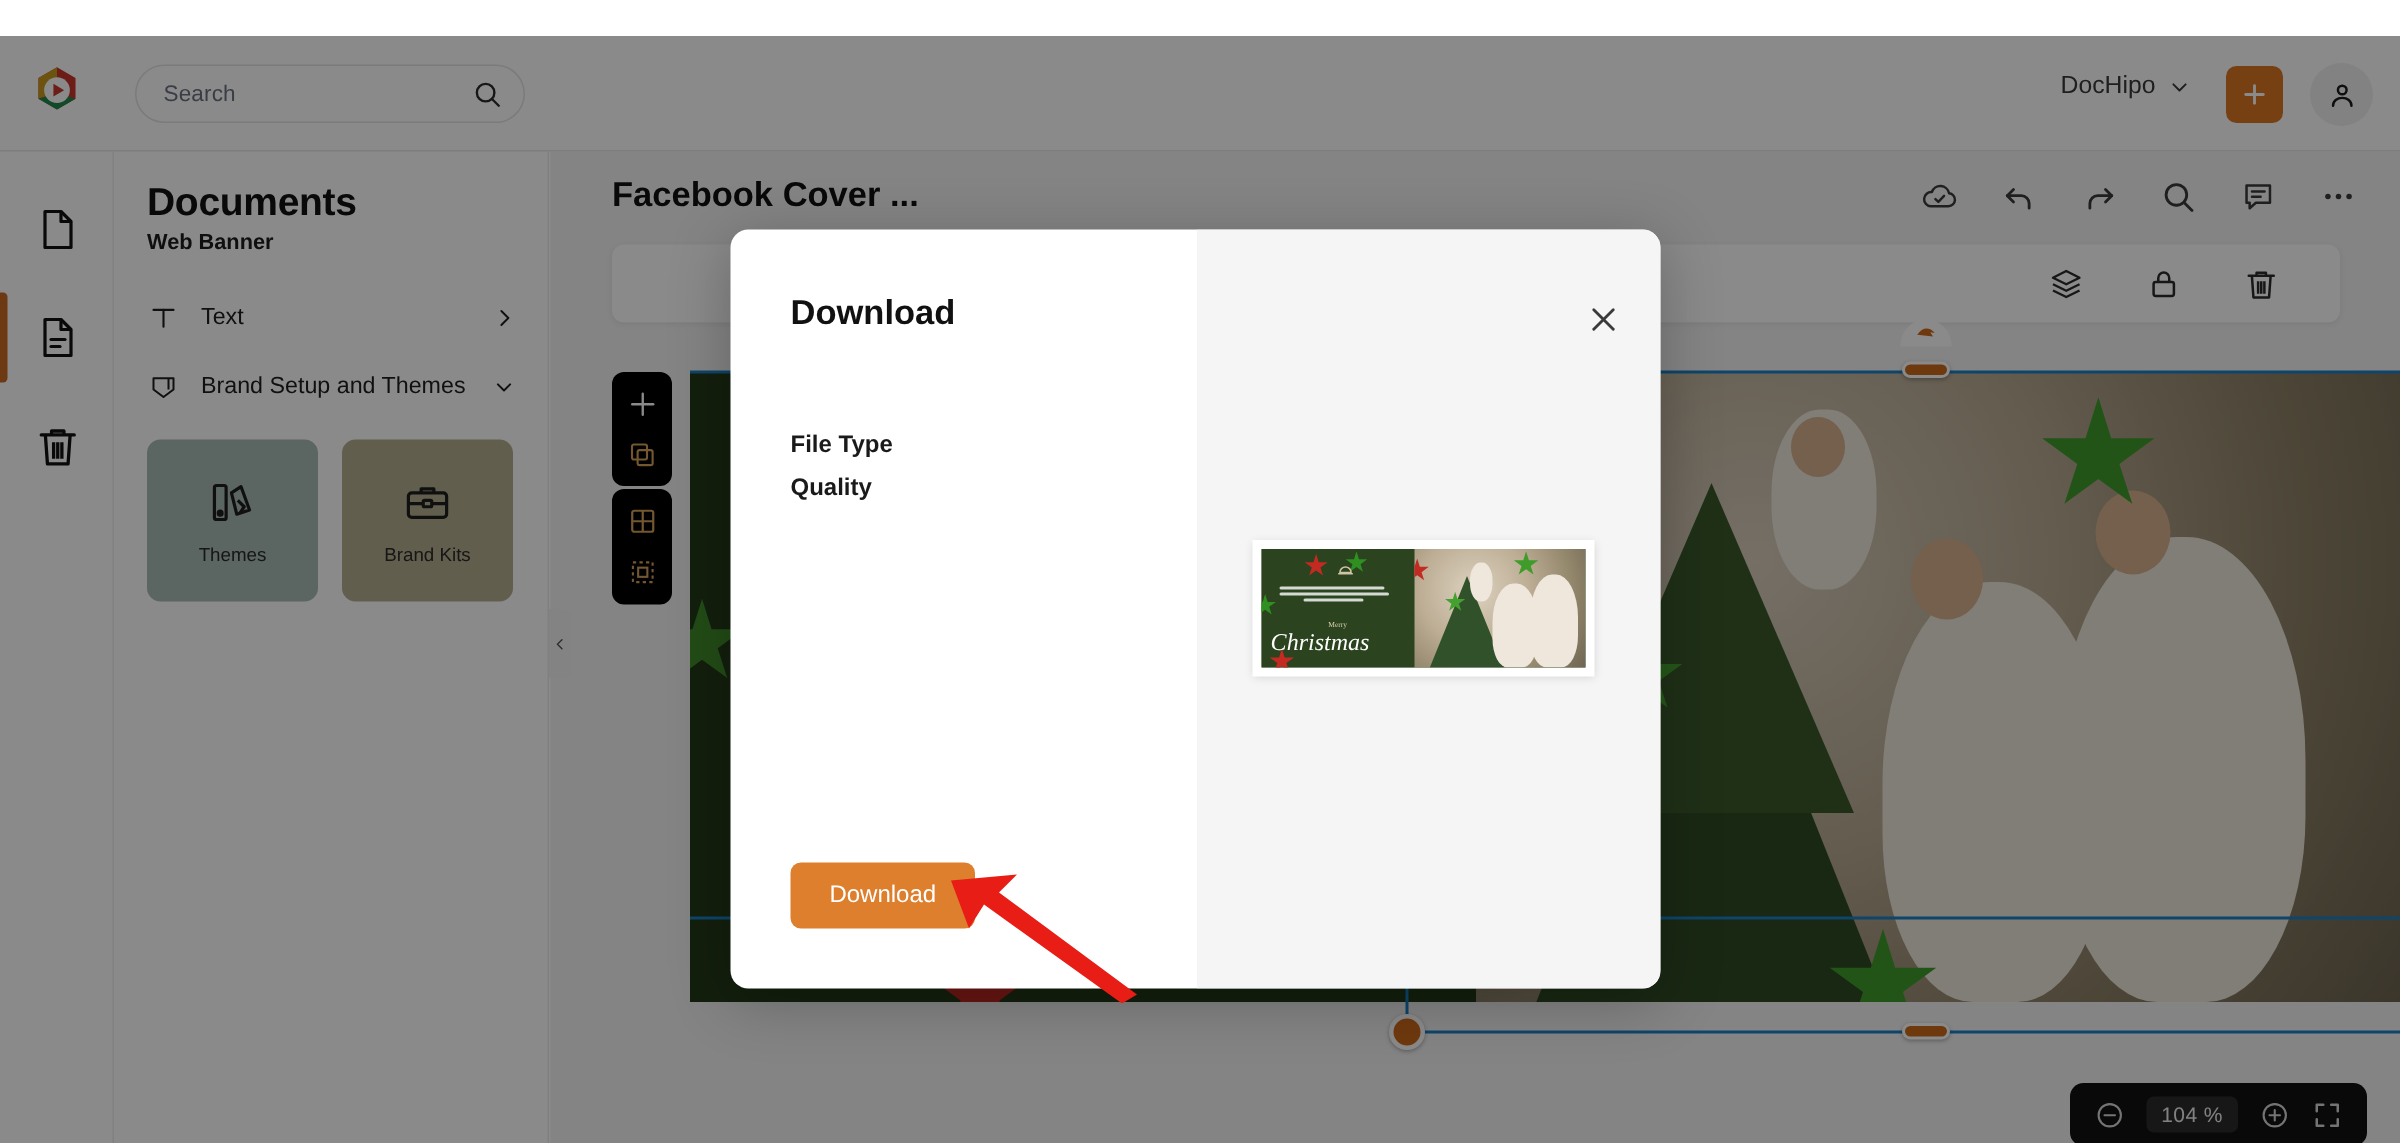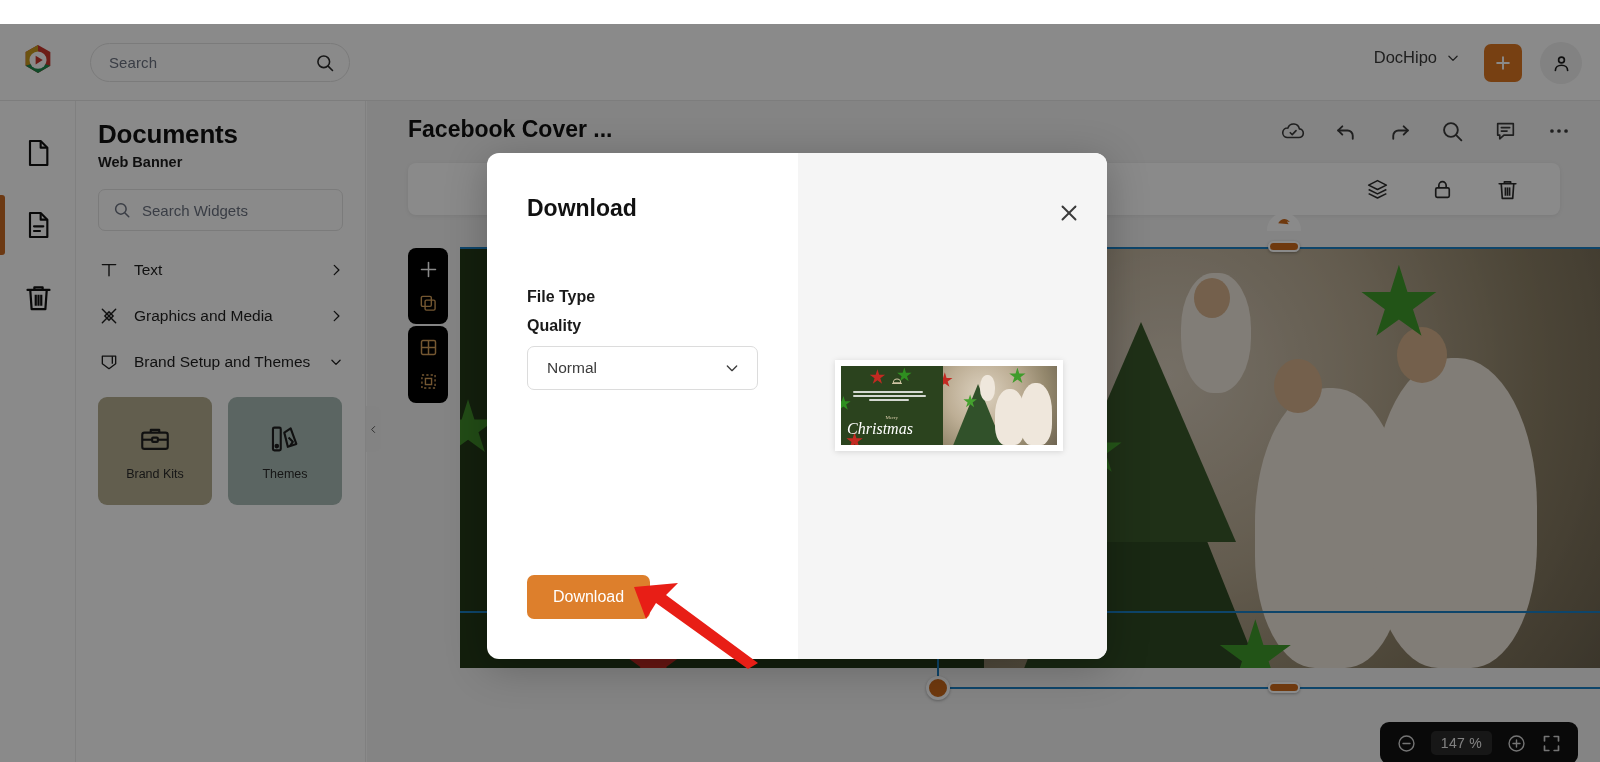--- a/index.html
+++ b/index.html
@@ -525,88 +525,68 @@
           <line x1="12" y1="10" x2="12" y2="18"></line>
           <line x1="14" y1="10" x2="14" y2="18"></line>
       </svg>
     </div>
   </div>
 
   <div class="panel">
     <h1>Documents</h1>
     <div class="sub">Web Banner</div>
 
-    <div class="widget-search">
-      <svg width="18" height="18" viewBox="0 0 24 24" fill="none" stroke="#6b7280" stroke-width="2">
-        <circle cx="10.5" cy="10.5" r="7"></circle>
-          <line x1="16" y1="16" x2="21" y2="21" stroke-linecap="round"></line>
-      </svg>
-      <span class="ph">Search Widgets</span>
-    </div>
 
     <div class="menu-row">
       <span class="menu-ic">
         <svg width="20" height="20" viewBox="0 0 24 24" fill="none" stroke="#1f1f1f" stroke-width="1.7">
           <line x1="4" y1="5.5" x2="20" y2="5.5" stroke-linecap="round"></line>
             <line x1="12" y1="5.5" x2="12" y2="19" stroke-linecap="round"></line>
         </svg>
       </span>
       <span class="lbl">Text</span>
       <svg width="14" height="14" viewBox="0 0 24 24" fill="none" stroke="#1f1f1f" stroke-width="2.2">
         <polyline points="9,4 17,12 9,20" stroke-linecap="round" stroke-linejoin="round"></polyline>
       </svg>
     </div>
 
-    <div class="menu-row">
-      <span class="menu-ic">
-        <svg width="20" height="20" viewBox="0 0 24 24" fill="none" stroke="#1f1f1f" stroke-width="1.7">
-          <line x1="4" y1="4" x2="20" y2="20" stroke-linecap="round"></line>
-            <line x1="20" y1="4" x2="4" y2="20" stroke-linecap="round"></line>
-          <rect x="8.5" y="8.5" width="7" height="7" transform="rotate(45 12 12)"></rect>
-        </svg>
-      </span>
-      <span class="lbl">Graphics and Media</span>
-      <svg width="14" height="14" viewBox="0 0 24 24" fill="none" stroke="#1f1f1f" stroke-width="2.2">
-        <polyline points="9,4 17,12 9,20" stroke-linecap="round" stroke-linejoin="round"></polyline>
-      </svg>
-    </div>
 
 
 
     <div class="menu-row">
       <span class="menu-ic">
         <svg width="20" height="20" viewBox="0 0 24 24" fill="none" stroke="#1f1f1f" stroke-width="1.6">
           <path d="M4 5h16v9l-8 6-8-6z" stroke-linejoin="round"></path>
             <line x1="16" y1="5" x2="16" y2="14"></line>
         </svg>
       </span>
       <span class="lbl">Brand Setup and Themes</span>
       <svg width="14" height="14" viewBox="0 0 24 24" fill="none" stroke="#1f1f1f" stroke-width="2.2">
         <polyline points="5,9 12,16 19,9" stroke-linecap="round" stroke-linejoin="round"></polyline>
       </svg>
     </div>
 
     <div class="card-row">
+      <div class="kit-card" style="background:#a8bbb5">
+        <svg width="34" height="34" viewBox="0 0 24 24" fill="none" stroke="#1f1f1f" stroke-width="1.5">
+          <rect x="3.5" y="4" width="5.5" height="16" rx="1"></rect>
+          <circle cx="6.2" cy="17" r=".9" fill="#1f1f1f"></circle>
+          <path d="M11.5 7.5l4.5-3 4 11-6 2z" stroke-linejoin="round"></path>
+          <path d="M14.5 11l3 3-2 3" stroke-linejoin="round"></path>
+        </svg>
+        <span>Themes</span>
+      </div>
       <div class="kit-card" style="background:#b5ae90">
         <svg width="34" height="34" viewBox="0 0 24 24" fill="none" stroke="#1f1f1f" stroke-width="1.5">
           <rect x="3" y="7.5" width="18" height="11.5" rx="1.6"></rect>
           <path d="M9 7.5V5.6h6v1.9" stroke-linejoin="round"></path>
           <line x1="3" y1="12.5" x2="21" y2="12.5"></line>
           <rect x="10" y="11" width="4" height="3" rx=".6" fill="#b5ae90"></rect>
         </svg>
         <span>Brand Kits</span>
-      </div>
-      <div class="kit-card" style="background:#a8bbb5">
-        <svg width="34" height="34" viewBox="0 0 24 24" fill="none" stroke="#1f1f1f" stroke-width="1.5">
-          <rect x="3.5" y="4" width="5.5" height="16" rx="1"></rect>
-          <circle cx="6.2" cy="17" r=".9" fill="#1f1f1f"></circle>
-          <path d="M11.5 7.5l4.5-3 4 11-6 2z" stroke-linejoin="round"></path>
-          <path d="M14.5 11l3 3-2 3" stroke-linejoin="round"></path>
-        </svg>
-        <span>Themes</span>
       </div>
     </div>
 
 
   </div>
 
   <div class="collapse-tab">
     <svg width="9" height="13" viewBox="0 0 24 24" fill="none" stroke="currentColor" stroke-width="2.6">
       <polyline points="15,4 7,12 15,20" stroke-linecap="round" stroke-linejoin="round"></polyline>
     </svg>
@@ -730,21 +710,21 @@
         <rect x="4.5" y="4.5" width="15" height="15" stroke-dasharray="2.5 2.5"></rect>
         <rect x="8.5" y="8.5" width="7" height="7"></rect>
       </svg>
     </div>
 
     <div class="zoombar">
       <svg width="21" height="21" viewBox="0 0 24 24" fill="none" stroke="#d7d7d7" stroke-width="1.6">
         <circle cx="12" cy="12" r="8.5"></circle>
           <line x1="8" y1="12" x2="16" y2="12" stroke-linecap="round"></line>
       </svg>
-      <span class="zoom-val">147 %</span>
+      <span class="zoom-val">104 %</span>
       <svg width="21" height="21" viewBox="0 0 24 24" fill="none" stroke="#d7d7d7" stroke-width="1.6">
         <circle cx="12" cy="12" r="8.5"></circle>
           <line x1="8" y1="12" x2="16" y2="12" stroke-linecap="round"></line>
           <line x1="12" y1="8" x2="12" y2="16" stroke-linecap="round"></line>
       </svg>
       <svg width="21" height="21" viewBox="0 0 24 24" fill="none" stroke="#d7d7d7" stroke-width="1.9">
         <polyline points="4,9 4,4 9,4" stroke-linecap="round" stroke-linejoin="round"></polyline>
         <polyline points="15,4 20,4 20,9" stroke-linecap="round" stroke-linejoin="round"></polyline>
         <polyline points="20,15 20,20 15,20" stroke-linecap="round" stroke-linejoin="round"></polyline>
         <polyline points="9,20 4,20 4,15" stroke-linecap="round" stroke-linejoin="round"></polyline>
@@ -758,26 +738,20 @@
 
   <div class="modal">
     <div class="modal-left">
       <div class="modal-title">Download</div>
 
       <div style="height:66px"></div>
 
       <div class="field-label">File Type</div>
 
       <div class="field-label">Quality</div>
-      <div class="select">
-        <span>Normal</span>
-        <svg width="16" height="16" viewBox="0 0 24 24" fill="none" stroke="#3c3c3c" stroke-width="2">
-          <polyline points="5,9 12,16 19,9" stroke-linecap="round" stroke-linejoin="round"></polyline>
-        </svg>
-      </div>
 
       <button class="dl-btn">Download</button>
     </div>
 
     <div class="modal-right">
       <svg class="close-x" viewBox="0 0 24 24" fill="none" stroke="currentColor" stroke-width="1.9">
         <line x1="5.5" y1="5.5" x2="18.5" y2="18.5" stroke-linecap="round"></line>
         <line x1="18.5" y1="5.5" x2="5.5" y2="18.5" stroke-linecap="round"></line>
       </svg>
 

